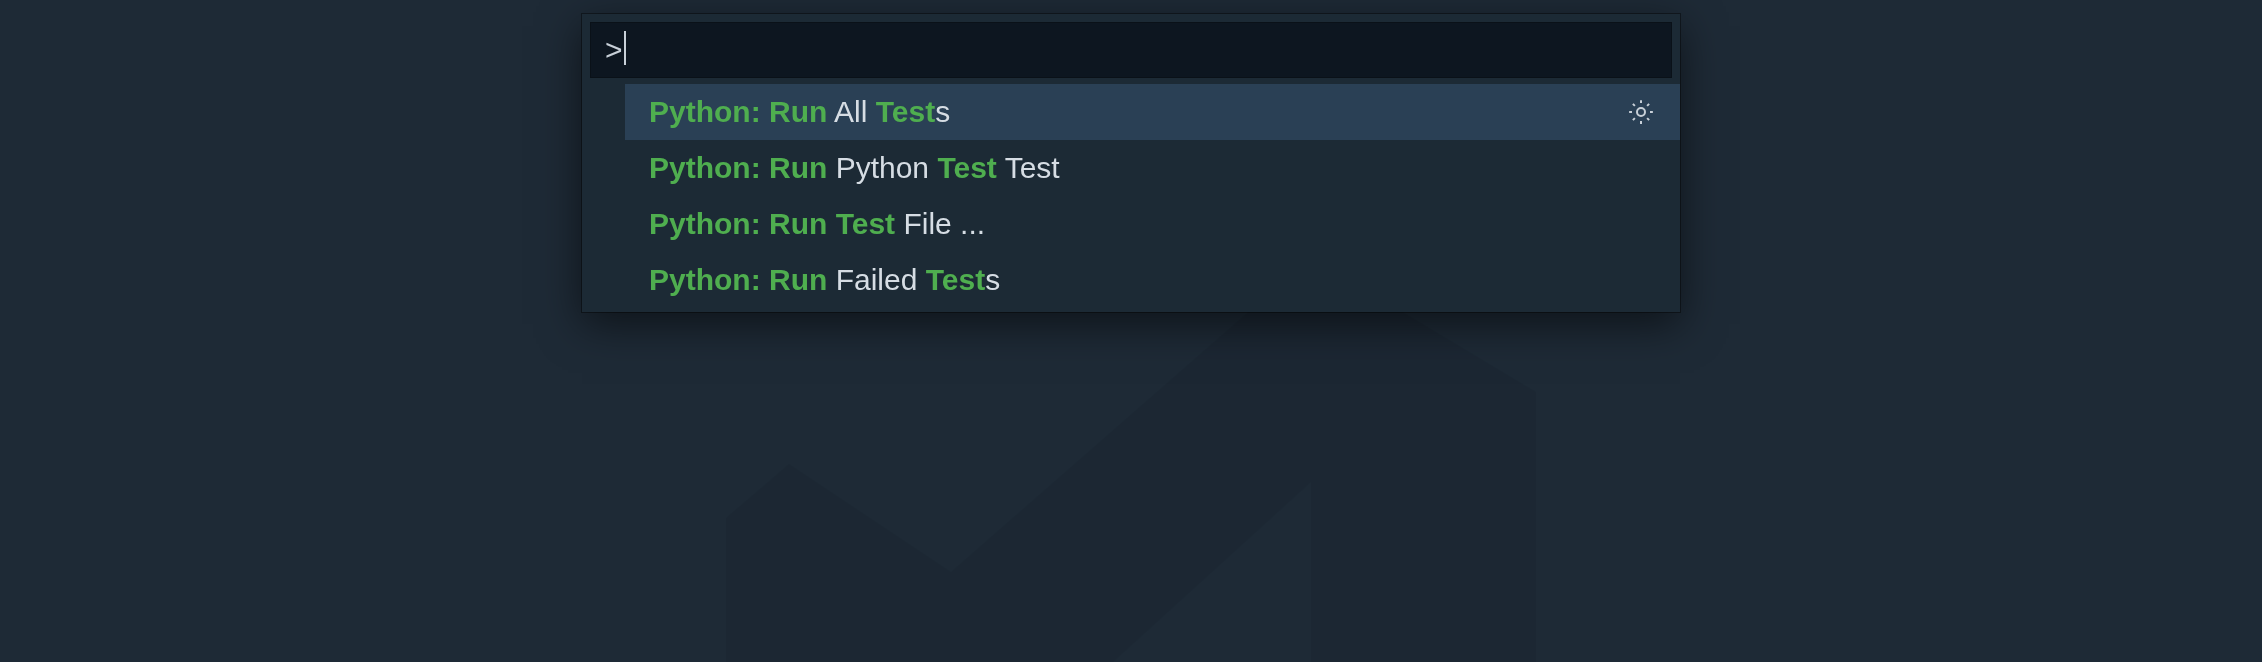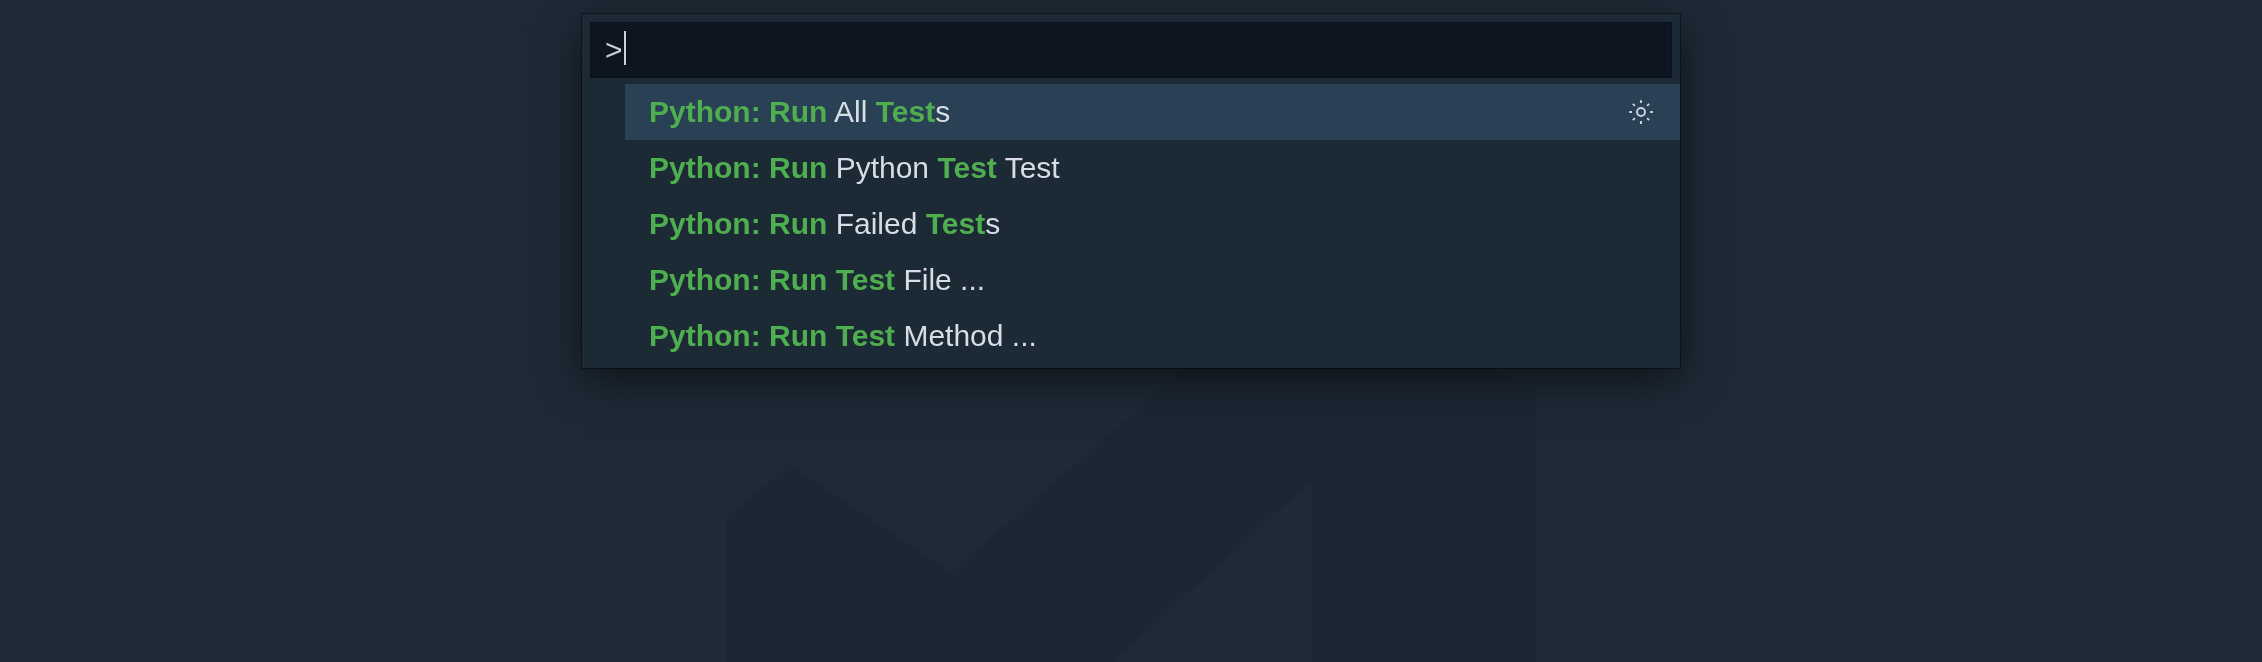--- a/index.html
+++ b/index.html
@@ -119,22 +119,19 @@
           <svg width="30" height="30" viewBox="0 0 24 24" fill="none" stroke="#c8d0d8" stroke-width="1.6">
   <circle cx="12" cy="12" r="3.2"></circle>
   <path d="M12 2.5v2.3M12 19.2v2.3M21.5 12h-2.3M4.8 12H2.5M18.5 5.5l-1.6 1.6M7.1 16.9l-1.6 1.6M18.5 18.5l-1.6-1.6M7.1 7.1 5.5 5.5"></path>
 </svg>
         </span>
       </div>
       <div class="result-item">
         <span class="label"><span class="hl">Python: Run</span><span class="plain"> Python </span><span class="hl">Test</span><span class="plain"> Test</span></span>
       </div>
       <div class="result-item">
-        <span class="label"><span class="hl">Python: Run</span><span class="plain"> Failed </span><span class="hl">Test</span><span class="plain">s</span></span>
-      </div>
-      <div class="result-item">
         <span class="label"><span class="hl">Python: Run Test</span><span class="plain"> File ...</span></span>
       </div>
       <div class="result-item">
-        <span class="label"><span class="hl">Python: Run Test</span><span class="plain"> Method ...</span></span>
+        <span class="label"><span class="hl">Python: Run</span><span class="plain"> Failed </span><span class="hl">Test</span><span class="plain">s</span></span>
       </div>
     </div>
 </div>
 
 </body></html>

